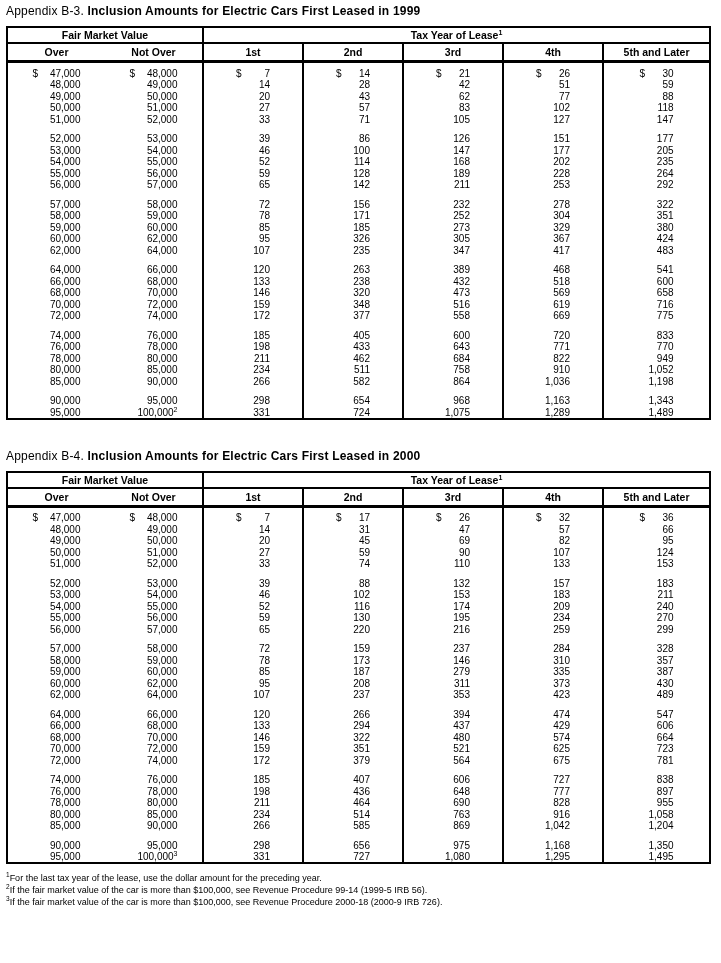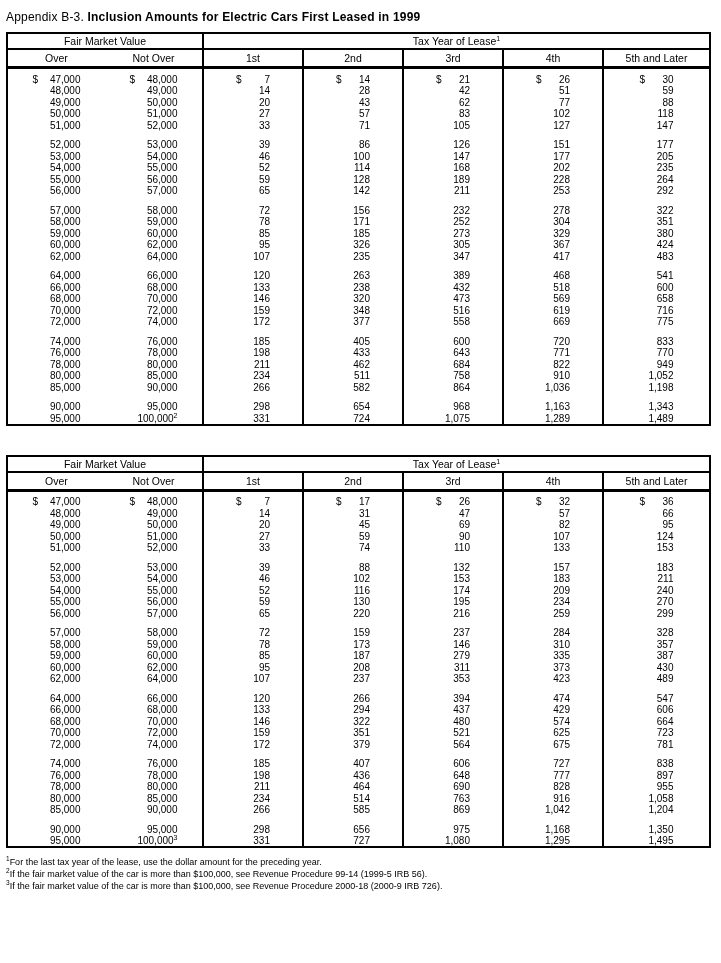--- a/index.html
+++ b/index.html
@@ -1,29 +1,29 @@
 <!DOCTYPE html>
 <html><head>
 <meta charset="utf-8">
 <style>
   html,body { margin:0; padding:0; background:#ffffff; color:#000000;
               font-family:"Liberation Sans", sans-serif; }
-  .page { width:721px; min-height:963px; box-sizing:border-box; padding:10px 6px; }
+  .page { width:721px; min-height:963px; box-sizing:border-box; padding:4px 6px; }
 
   .tbl-title { margin:0 0 8px 0; font-size:12px; font-weight:normal; letter-spacing:.2px; }
   .tbl-title .bold { font-weight:bold; }
 
   table.incl { border-collapse:collapse; table-layout:fixed; width:703px;
                border:2px solid #000; }
   table.incl th, table.incl td { padding:0; margin:0; }
 
   
-  tr.hrow1 th { font-size:10.5px; font-weight:normal; height:14px; text-align:center;
+  tr.hrow1 th { font-size:10.5px; font-weight:bold; height:14px; text-align:center;
                 border-bottom:2px solid #000; }
-  tr.hrow2 th { font-size:10.5px; font-weight:normal; height:16px; text-align:center;
+  tr.hrow2 th { font-size:10.5px; font-weight:bold; height:16px; text-align:center;
                 border-bottom:3px solid #000; }
   th.vsep, td.vsep { border-left:2px solid #000; }
   sup { font-size:7px; vertical-align:super; line-height:0; }
 
   
   td.cell { height:11.5px; font-size:10px; line-height:11px; vertical-align:bottom; }
   tr.group-start td.cell { padding-top:8px; }
   tbody.first tr:first-child td.cell { padding-top:4px; }
   .box { position:relative; margin:0 auto; text-align:right; white-space:nowrap; }
   .fmvbox { width:48px; }
@@ -701,20 +701,24 @@
             </td>
             <td class="cell vsep">
               <div class="box taxbox"><span>1,489</span></div>
             </td>
           </tr>
         </tbody>
       </table>
   </section>
 
   <section class="appendix-b4">
+    <h2 class="tbl-title">
+      <span>Appendix B-4.</span>
+      <span class="bold">Inclusion Amounts for Electric Cars First Leased in 2000</span>
+    </h2>
     <table class="incl">
         <colgroup>
           <col style="width: 98px;">
           <col style="width: 98px;">
           <col style="width: 100px;">
           <col style="width: 100px;">
           <col style="width: 100px;">
           <col style="width: 100px;">
           <col style="width: 107px;">
         </colgroup>

